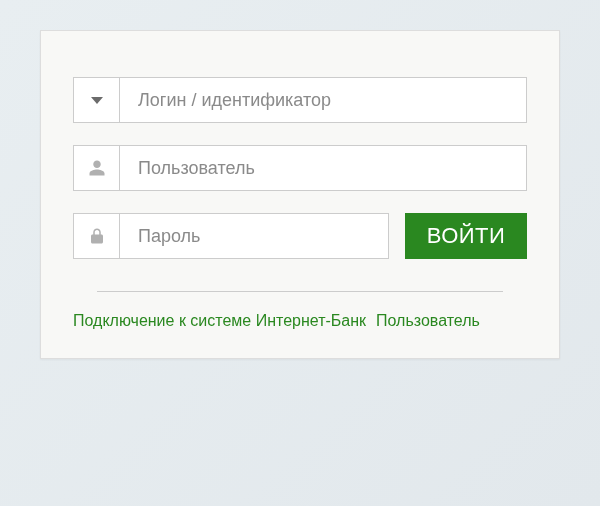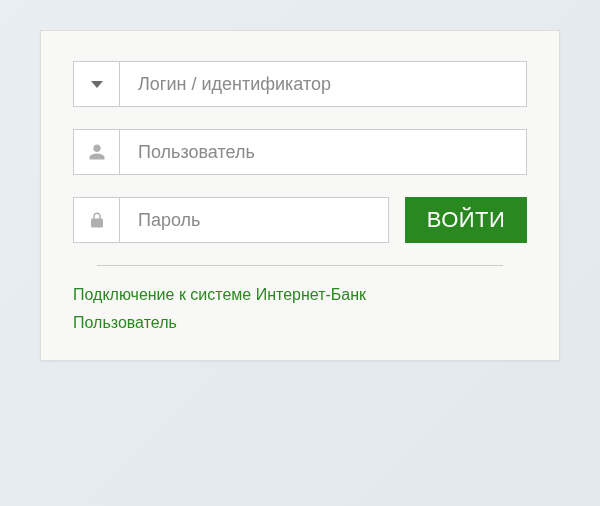--- a/index.html
+++ b/index.html
@@ -14,21 +14,21 @@
       height: 506px;
       display: flex;
       align-items: flex-start;
       justify-content: center;
       padding-top: 30px;
     }
     .login-panel {
       width: 520px;
       background: #f8f8f6;
       border: 1px solid #ddd;
-      padding: 30px 32px 28px 32px;
+      padding: 46px 32px 28px 32px;
       box-shadow: 0 1px 2px rgba(0,0,0,0.05);
     }
     .field-row {
       display: flex;
       margin-bottom: 22px;
       height: 46px;
     }
     .field-addon {
       width: 46px;
       border: 1px solid #ccc;
@@ -46,21 +46,21 @@
       font-size: 18px;
       color: #888;
       outline: none;
     }
     .field-input::placeholder {
       color: #8a8a8a;
     }
     .login-row {
       display: flex;
       gap: 16px;
-      margin-bottom: 22px;
+      margin-bottom: 32px;
       height: 46px;
     }
     .password-group {
       display: flex;
       flex: 1;
     }
     .login-button {
       width: 148px;
       background: #2a8820;
       border: none;
@@ -70,21 +70,21 @@
       cursor: pointer;
       letter-spacing: 0.5px;
     }
     .divider {
       border: none;
       border-top: 1px solid #ccc;
       margin: 0 24px 20px 24px;
     }
     .links {
       display: flex;
-      flex-direction: column;
+      flex-direction: row;
       gap: 10px;
     }
     .link {
       color: #2a8820;
       font-size: 16px;
       text-decoration: none;
       cursor: pointer;
     }
     .chevron-down {
       width: 0;

